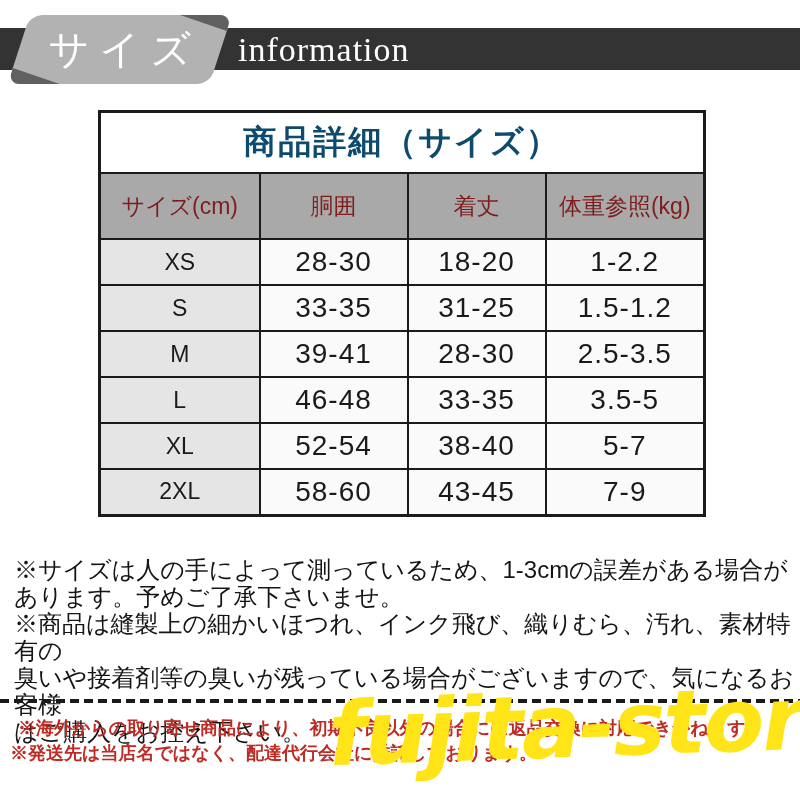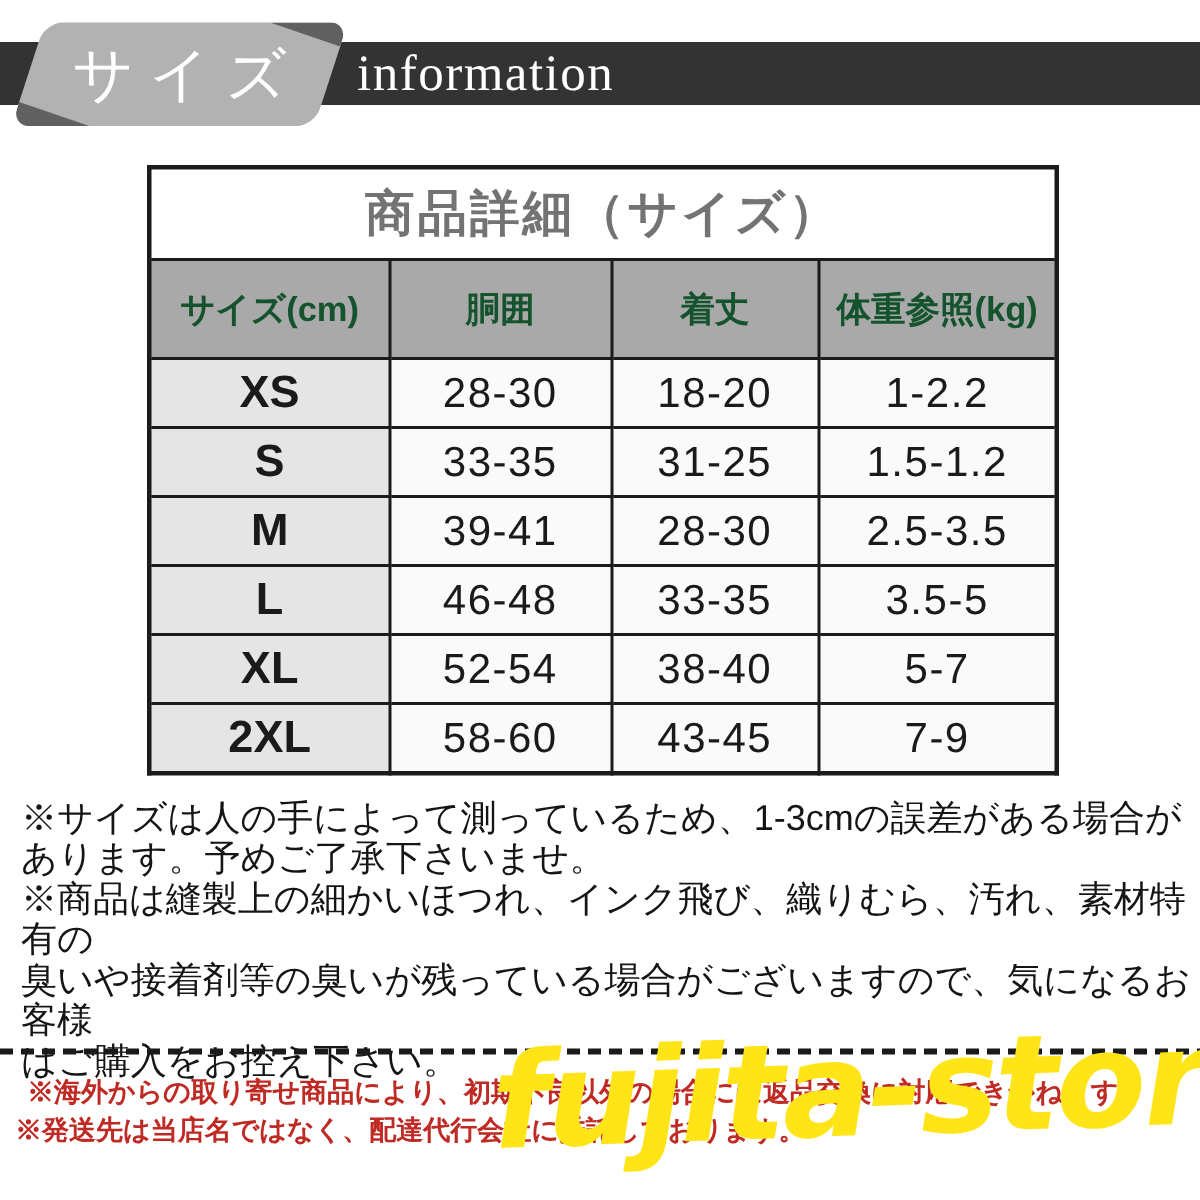--- a/index.html
+++ b/index.html
@@ -44,32 +44,32 @@
   
   .size-table {
     position:absolute; left:98px; top:110px; width:605px;
     border-collapse:collapse; table-layout:fixed; background:#fafafa;
   }
   .size-table td { border:2px solid #1b1b1b; text-align:center; vertical-align:middle; }
   .size-table { border:3px solid #1b1b1b; }
   .title-cell {
     height:57px; background:#ffffff;
     font-family:"Liberation Serif", serif; font-weight:bold; font-size:33px;
-    letter-spacing:2px; color:#737373;
+    letter-spacing:2px; color:#0c4a6e;
   }
   .head-row td {
-    height:62px; background:#a9a9a9; font-size:23px; font-weight:700; color:#14532d;
+    height:62px; background:#a9a9a9; font-size:23px; font-weight:400; color:#7f1d1d;
   }
   .body-row { height:46px; }
-  .cell-size { background:#e5e5e5; font-size:30px; font-weight:700; }
+  .cell-size { background:#e5e5e5; font-size:23px; font-weight:400; }
   .cell-val  { background:#fafafa; font-size:28px; letter-spacing:1px; }
 
   
   .notes {
-    position:absolute; left:14px; top:532px; width:780px;
+    position:absolute; left:14px; top:556px; width:780px;
     font-size:24px; line-height:27px; color:#151515;
   }
 
   
   .dashed-divider {
     position:absolute; left:0; top:699px; width:800px; height:4px;
     background:repeating-linear-gradient(90deg, #1a1a1a 0 9px, transparent 9px 14px);
   }
 
   

